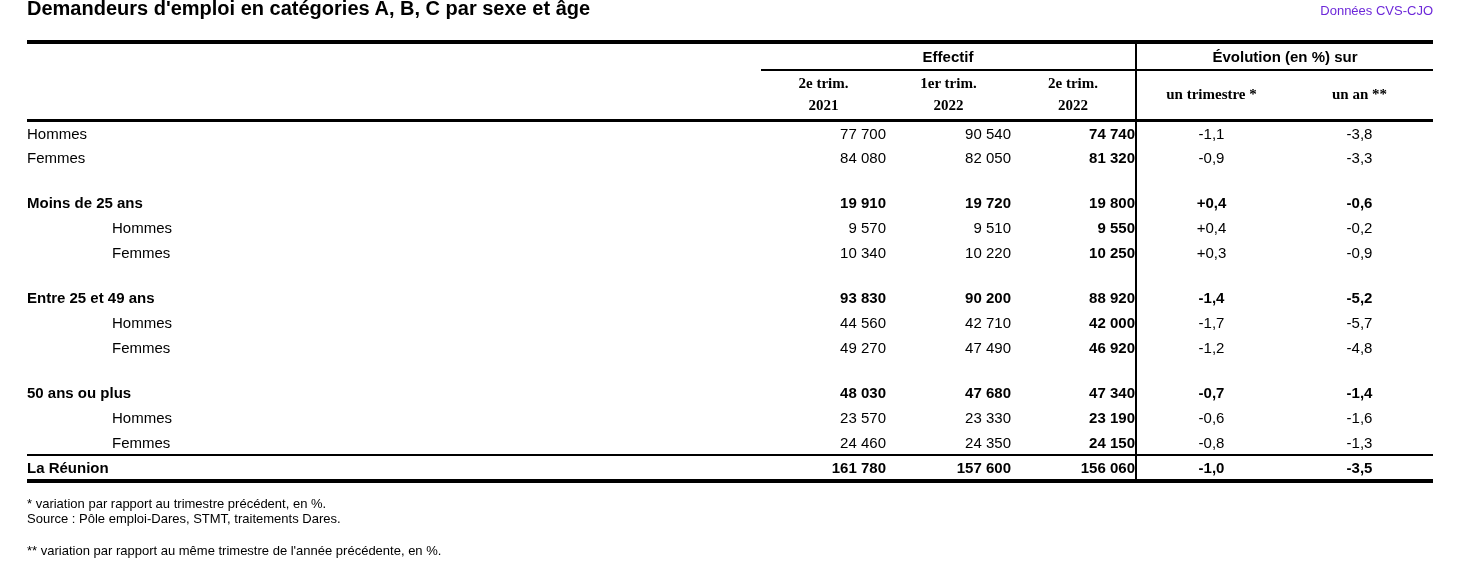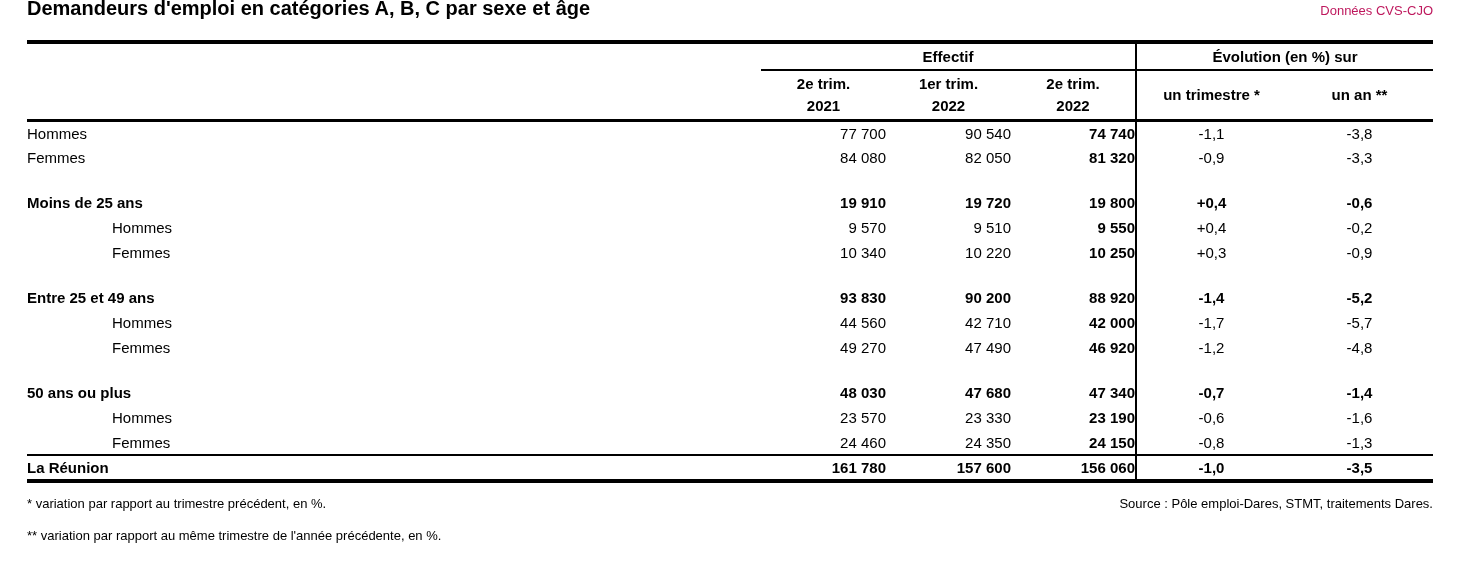--- a/index.html
+++ b/index.html
@@ -24,21 +24,21 @@
     border-bottom: 4px solid #000;
     padding-bottom: 20px;
   }
   .page-title {
     font-size: 20px;
     font-weight: bold;
     white-space: nowrap;
   }
   .data-note {
     font-size: 13px;
-    color: #be185d;
+    color: #6d28d9;
     white-space: nowrap;
     padding-bottom: 2px;
   }
   
   table.jobs {
     width: 100%;
     border-collapse: collapse;
     table-layout: fixed;
     font-size: 15px;
   }
@@ -47,21 +47,21 @@
     vertical-align: middle;
     white-space: nowrap;
     overflow: hidden;
   }
   tr.grp-row { height: 26px; }
   tr.grp-row th.grp {
     font-weight: bold;
     text-align: center;
     border-bottom: 2px solid #000;
   }
-  tr.sub-row { height: 50px; }
+  tr.sub-row { height: 50px; font-family: Liberation Serif, serif; }
   tr.sub-row th {
     font-weight: bold;
     text-align: center;
     line-height: 1.45;
   }
   thead tr.sub-row th { border-bottom: 3px solid #000; }
   .dvl { border-left: 2px solid #000; }
   tbody tr.r { height: 25px; margin-left: 38px; }
   tbody tr.spacer { height: 20px; }
   td.lbl { text-align: left; }
@@ -75,20 +75,21 @@
     font-weight: bold;
     border-top: 2px solid #000;
     border-bottom: 4px solid #000;
   }
   
   .foot { margin-top: 13px; font-size: 13px; }
   .foot-line1 {
     display: flex;
     justify-content: space-between;
     align-items: baseline;
+    flex-direction: column;
   }
   .foot-line2 { margin-top: 17px; }
 </style>
 </head>
 <body>
 
 <div class="page">
 
   <div class="title-row">
     <div class="page-title">Demandeurs d'emploi en catégories A, B, C par sexe et âge</div>

